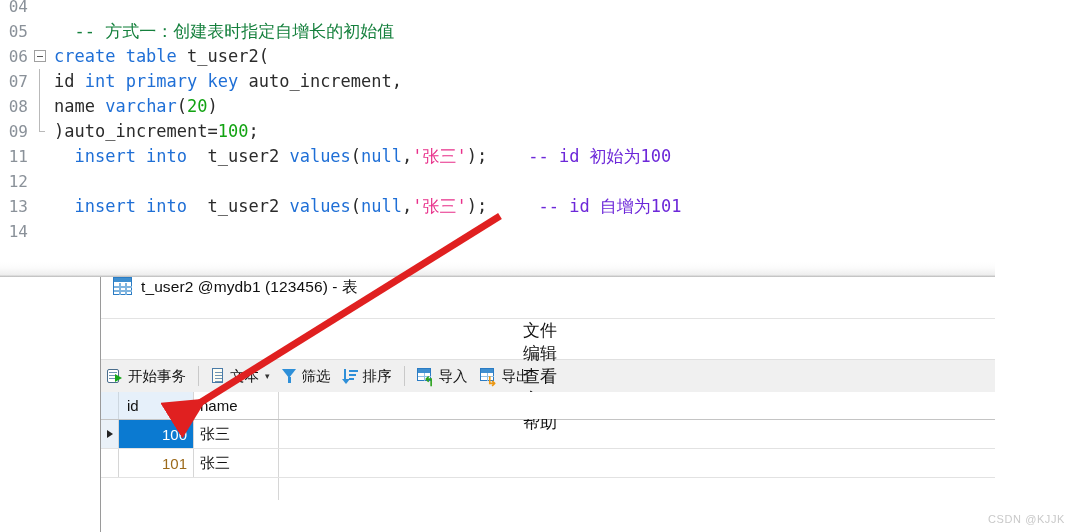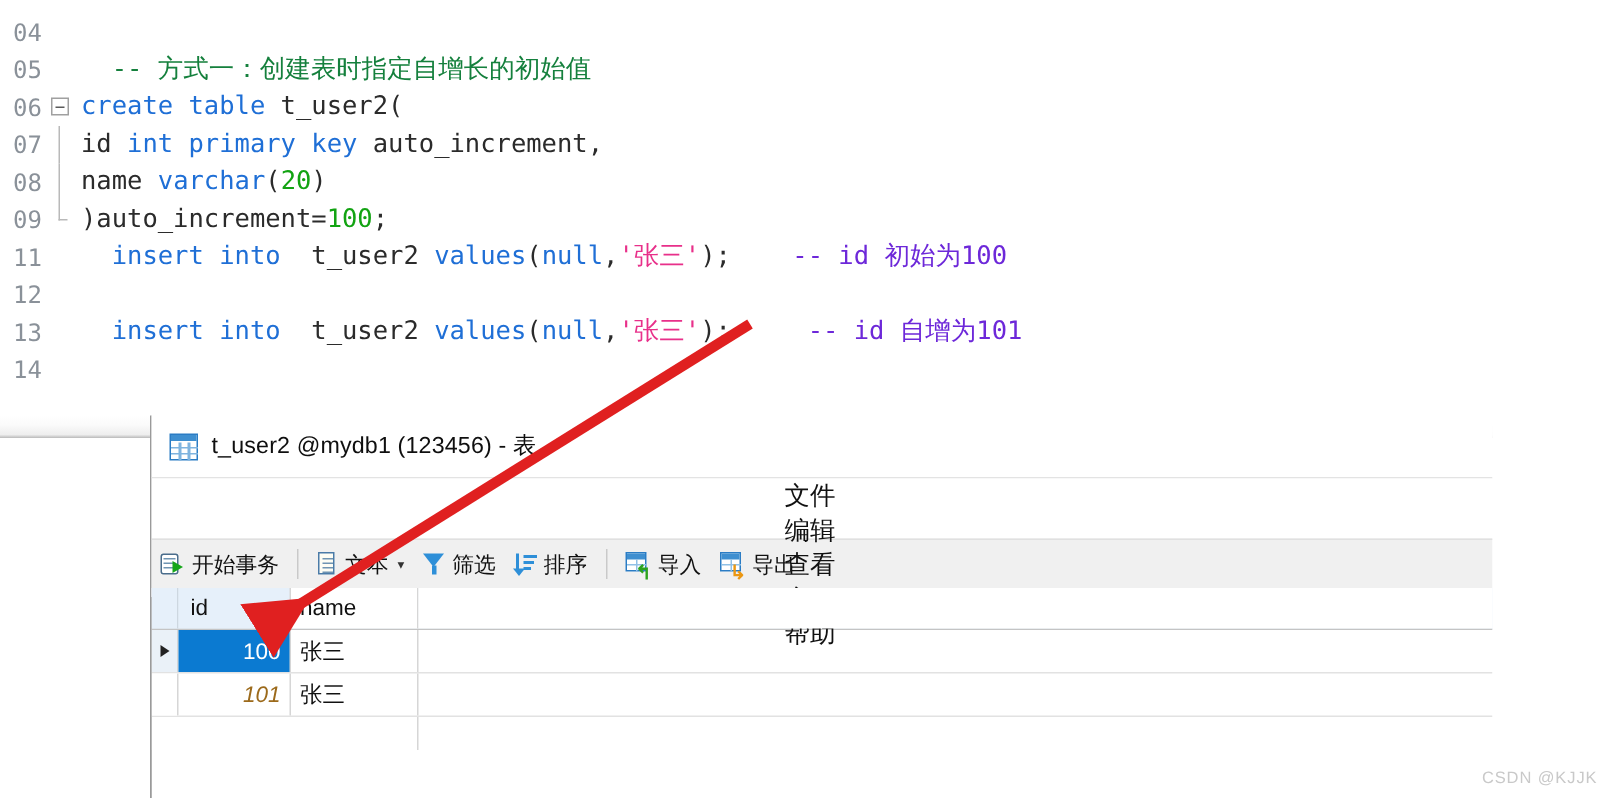--- a/index.html
+++ b/index.html
@@ -7,21 +7,21 @@
   body {
     width:1075px; height:532px;
     background:#ffffff;
     font-family:"Liberation Sans", sans-serif;
     overflow:hidden;
     position:relative;
   }
 
   
   #editor {
-    position:absolute; left:0; top:15px; width:995px; height:277px;
+    position:absolute; left:0; top:0; width:995px; height:277px;
     background:#ffffff;
     overflow:hidden;
   }
   #editor-inner {
     position:absolute; left:0; top:0; width:995px;
   }
   .code-line {
     height:25px; line-height:25px;
     display:flex; align-items:center;
     font-family:"DejaVu Sans Mono", monospace;
@@ -81,21 +81,21 @@
 
   
   #win {
     position:absolute; left:100px; top:277px; width:895px; height:255px;
     background:#ffffff;
     border-left:1px solid #9a9a9a;
     overflow:hidden;
   }
   #titlebar {
     height:42px; background:#ffffff;
-    display:flex; align-items:center; padding-left:12px;
+    display:flex; padding-left:12px;
     border-bottom:1px solid #e3e3e3;
   }
   .grid-icon {
     width:19px; height:18px; margin-right:9px;
     background:#ffffff; border:1px solid #2b7cc4;
     display:block; position:relative;
   }
   .grid-icon::before {
     content:""; position:absolute; left:0; top:0; right:0; height:4px; background:#3f8fd0;
   }
@@ -192,21 +192,21 @@
   .c-tail { flex:1; border-right:none; }
 
   #grid-header .grow { background:#e6f0fa; border-bottom:1px solid #c4c4c4; height:28px; }
   #grid-header .c-marker { background:#e6f0fa; border-right:1px solid #cdd7e0; }
   #grid-header .c-id { justify-content:flex-start; padding-left:8px; background:#e6f0fa; }
   #grid-header .c-name { background:#ffffff; }
   #grid-header .c-tail { background:#ffffff; }
 
   .row-sel .c-marker { background:#eaf1f8; }
   .row-sel .c-id { background:#0b7ad1; color:#ffffff; }
-  .row-norm .c-id { color:#9c6a1b;font-style:italic; }
+  .row-norm .c-id { color:#9c6a1b; }
   .grow { border-bottom:1px solid #e2e2e2; }
   .tri {
     width:0; height:0; border-left:6px solid #222;
     border-top:4.5px solid transparent; border-bottom:4.5px solid transparent;
   }
   #grid-body-fill { height:22px; border-right:1px solid #d6d6d6; width:178px; }
   #grid-left-rule { position:absolute; left:100px; top:398px; width:1px; height:134px; background:#9a9a9a; }
 
   
   #arrow { position:absolute; left:0; top:0; width:1075px; height:532px; pointer-events:none; }

